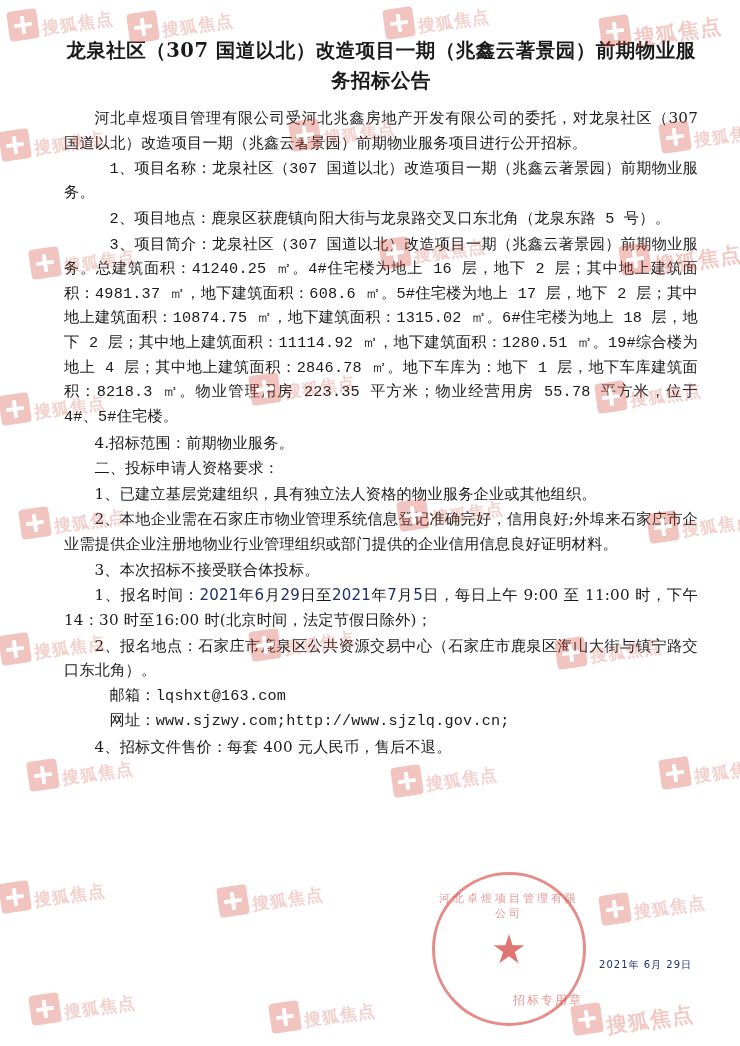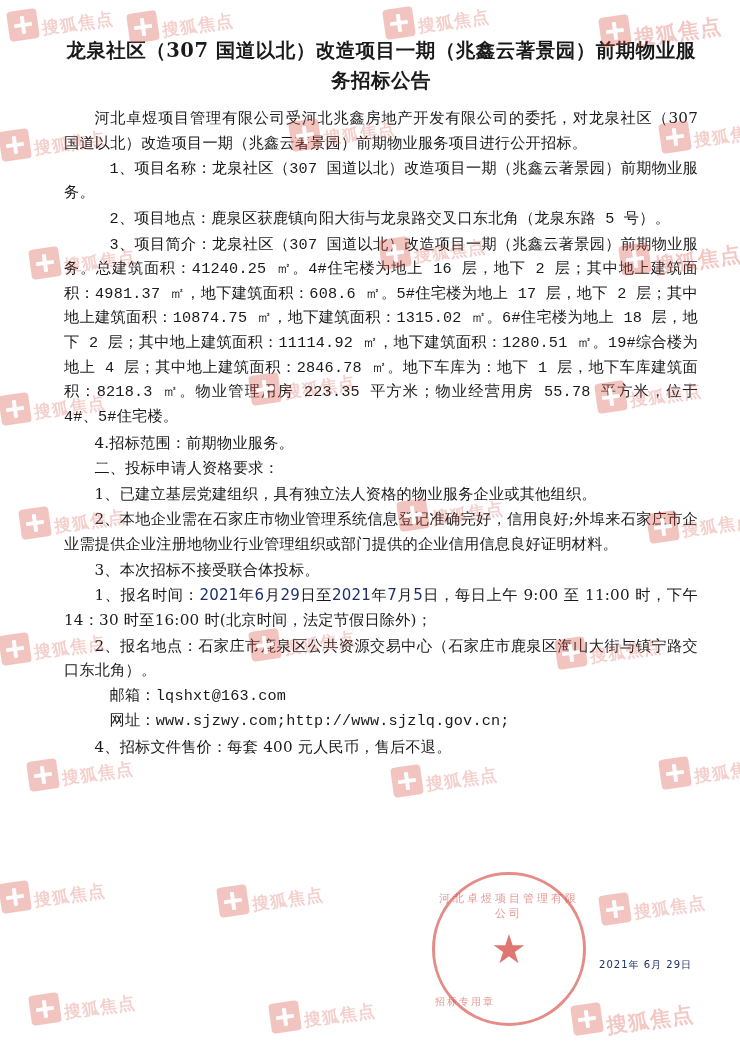--- a/index.html
+++ b/index.html
@@ -122,22 +122,22 @@
     top: 16px;
     text-align: center;
     font-size: 11px;
     color: rgba(208, 45, 38, 0.5);
     letter-spacing: 3px;
   }
   #seal .seal-text-bottom {
     position: absolute;
     left: 0; right: 0;
     bottom: 14px;
-    text-align: left;
-    font-size: 10px;
+    text-align: right;
+    font-size: 12px;
     color: rgba(208, 45, 38, 0.5);
     letter-spacing: 2px;
   }
 
   #sign-date {
     position: absolute;
     right: 48px;
     top: 958px;
     z-index: 7;
     font-family: "DejaVu Sans", "Liberation Sans", sans-serif;

